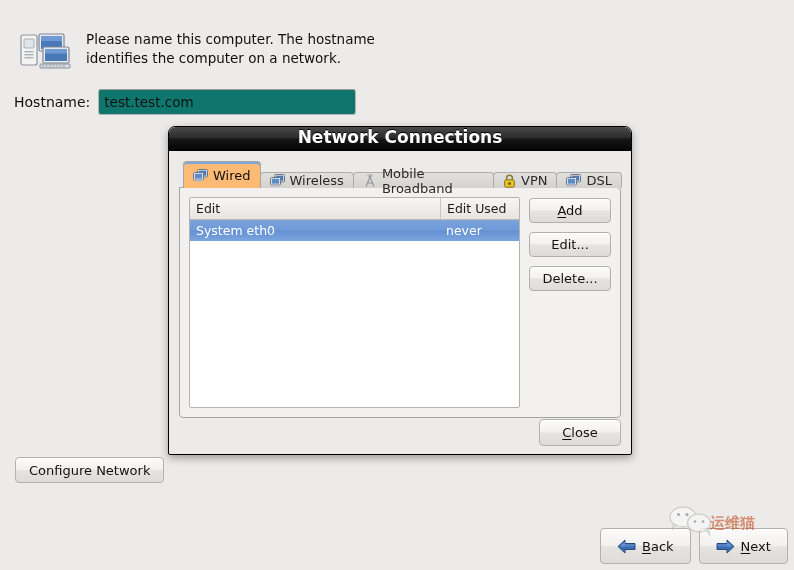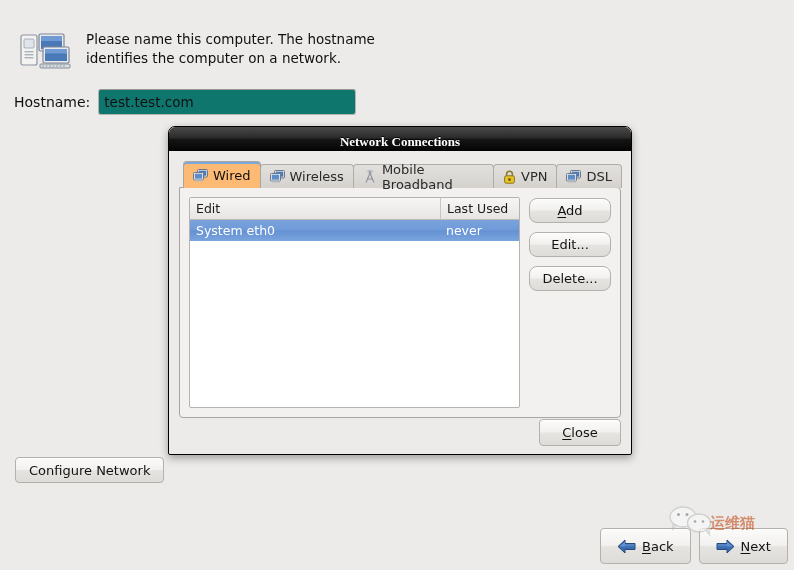--- a/index.html
+++ b/index.html
@@ -40,29 +40,29 @@
   
   #network-connections-dialog{
     position:absolute;left:168px;top:126px;width:464px;height:329px;
     border:1px solid #000;border-radius:7px 7px 2px 2px;
     box-shadow:0 3px 9px rgba(0,0,0,.35);
     background:#ecebe9;box-sizing:border-box;overflow:hidden;
   }
   .titlebar{
     height:23px;border-radius:6px 6px 0 0;
     background:linear-gradient(to bottom,#4a4a4a 0%,#2c2c2c 45%,#151515 55%,#050505 100%);
-    display:flex;align-items:flex-end;justify-content:center;
-    color:#fff;font-size:13px;font-weight:bold;
-    text-shadow:0 -1px 0 #000;border-bottom:1px solid #000;font-family:Liberation Serif, serif;
+    display:flex;align-items:flex-start;justify-content:center;
+    color:#fff;font-size:17px;font-weight:bold;
+    text-shadow:0 -1px 0 #000;border-bottom:1px solid #000;
   }
   .dialog-body{padding:10px 10px 0 10px;height:305px;box-sizing:border-box;position:relative;}
   
   .tabstrip{display:flex;align-items:flex-end;height:27px;position:relative;z-index:2;margin-left:4px;}
   .tab{
-    height:24px;display:flex;align-items:center;gap:5px;padding:0 9px;
+    height:16px;display:flex;align-items:center;gap:5px;padding:0 9px;
     border:1px solid #b0aca7;border-bottom:none;border-radius:4px 4px 0 0;
     background:linear-gradient(to bottom,#e2e0dd,#d5d2ce);
     font-size:13px;color:#2a2a2a;margin-right:-1px;box-sizing:border-box;
   }
   .tab.active{
     height:27px;background:#fdba74;color:#111;
     border-color:#a9a5a0;position:relative;z-index:3;
     box-shadow:inset 0 2px 0 #7ba7dd;
   }
   .tabpanel{
@@ -78,21 +78,21 @@
     border-bottom:1px solid #bdb9b4;font-size:12.5px;color:#1c1c1c;}
   .list-header .col{display:flex;align-items:center;padding:0 6px;box-sizing:border-box;}
   .col-name{flex:1;}
   .col-last{width:79px;border-left:1px solid #c9c5c0;}
   .row{display:flex;height:21px;font-size:12.5px;align-items:center;}
   .row.selected{background:linear-gradient(to bottom,#7ba3dc 0%,#6e9ad8 48%,#6591d4 52%,#7ba5dd 100%);color:#fff;}
   .row .cell{padding:0 6px;box-sizing:border-box;display:flex;align-items:center;text-align:center;}
   .cell-name{flex:1;}
   .cell-last{width:79px;}
   .sidebuttons{width:82px;display:flex;flex-direction:column;gap:9px;padding-top:1px;}
-  .sidebuttons .btn{height:25px;width:82px;padding:0;border-radius:8px;}
+  .sidebuttons .btn{height:25px;width:82px;padding:0;}
   .dialog-footer{position:absolute;left:10px;right:10px;bottom:10px;display:flex;justify-content:flex-end;}
   #close-button{height:27px;min-width:82px;}
   
   .ic{display:inline-block;flex:0 0 auto;line-height:0;}
   
   #watermark{position:absolute;left:666px;top:503px;width:124px;height:48px;opacity:.55;pointer-events:none;}
   .wm-text{position:absolute;left:44px;top:11px;font-size:15px;font-weight:bold;color:#c2410c;
     font-family:"DejaVu Sans","Liberation Sans",sans-serif;letter-spacing:0px;white-space:nowrap;}
 </style>
 </head>
@@ -225,21 +225,21 @@
             </svg>
           </span>
           <span>DSL</span>
         </div>
       </div>
 
       <div class="tabpanel">
         <div class="listframe">
           <div class="list-header">
             <div class="col col-name">Edit</div>
-            <div class="col col-last">Last Used</div>
+            <div class="col col-last">Edit Used</div>
           </div>
           <div class="row selected">
             <div class="cell cell-name">System eth0</div>
             <div class="cell cell-last">never</div>
           </div>
         </div>
         <div class="sidebuttons">
           <div class="btn">
             <span><span class="mn">A</span><span>dd</span></span>
           </div>

